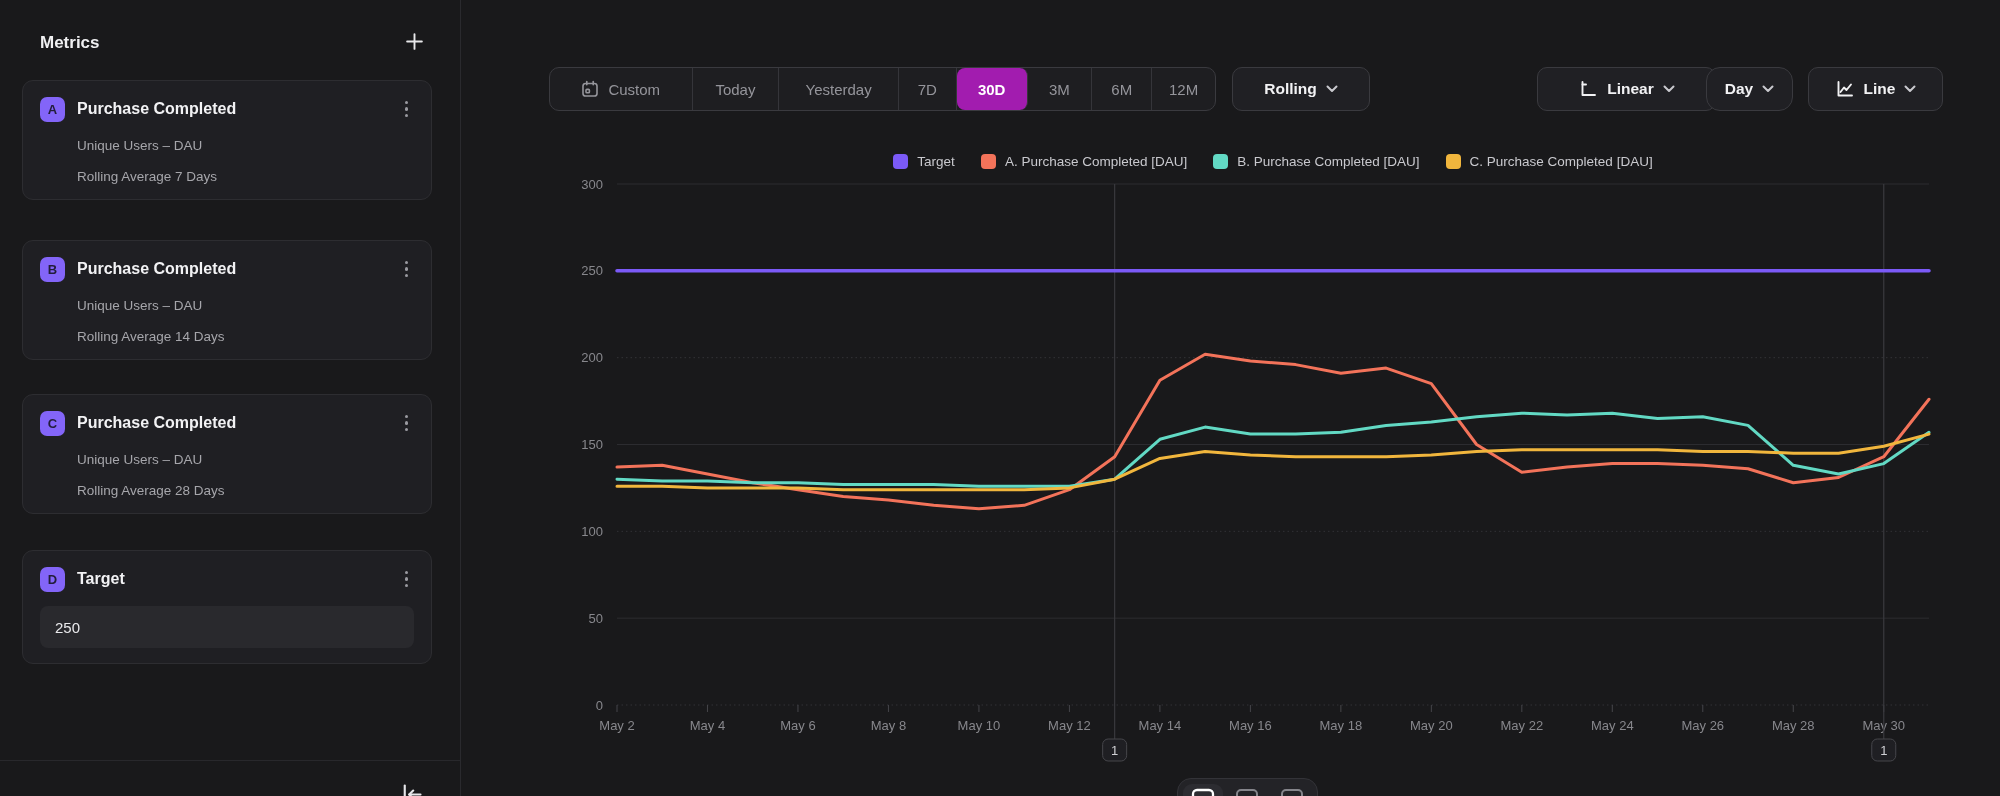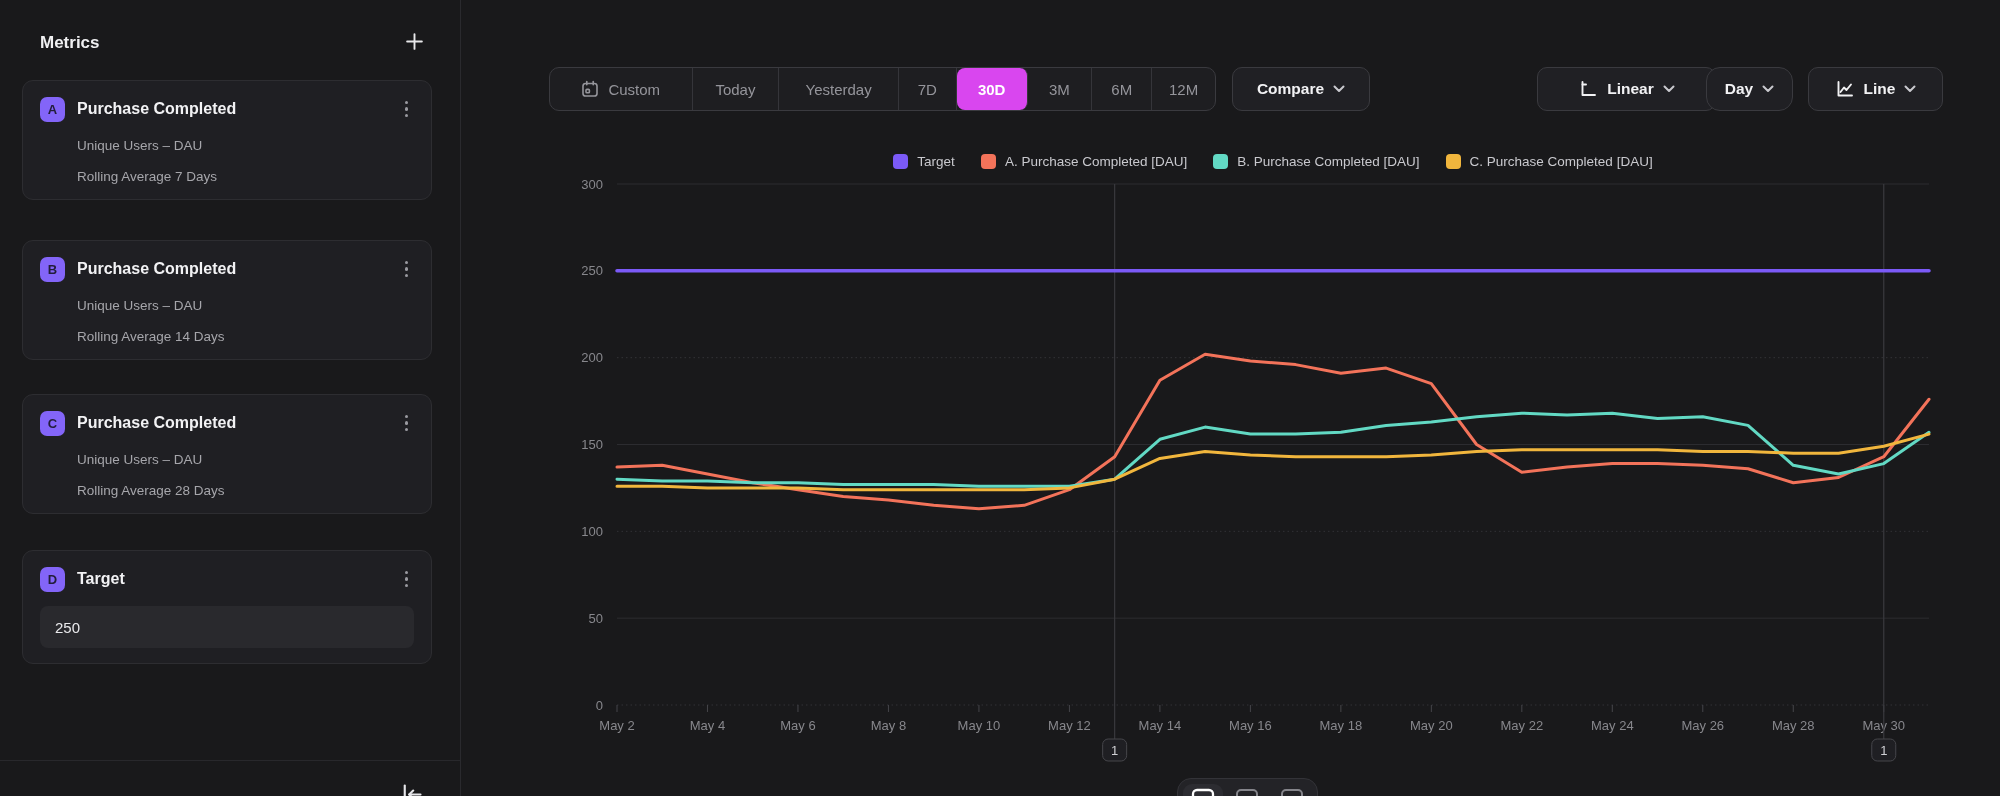--- a/index.html
+++ b/index.html
@@ -41,21 +41,21 @@
     border:1px solid #3a3a3f; background:#202024; display:flex; align-items:center;
     justify-content:center; gap:9px; color:#f2f2f4; font-size:15.5px; font-weight:700;
     cursor:pointer; font-family:"Liberation Sans", sans-serif; }
   .segmented { left:88px; width:667px; background:#1e1e21; padding:0; gap:0;
     justify-content:flex-start; font-weight:400; overflow:hidden; }
   .seg-cell { height:100%; display:flex; align-items:center; justify-content:center;
     gap:9px; color:#95959b; font-size:15px; border-right:1px solid #35353a;
     background:transparent; border-top:none; border-bottom:none; border-left:none;
     cursor:pointer; font-family:"Liberation Sans", sans-serif; }
   .seg-cell:last-child { border-right:none;justify-content:center; }
-  .seg-cell.active { background:#d946ef; color:#ffffff; font-weight:700; border-radius:8px; }
+  .seg-cell.active { background:#a21caf; color:#ffffff; font-weight:700; border-radius:8px; }
 
   
   .legend { position:absolute; top:154px; left:156px; width:1312px; display:flex;
     justify-content:center; align-items:center; gap:26px; }
   .legend-item { display:flex; align-items:center; gap:9px; cursor:pointer; }
   .legend-swatch { width:15px; height:15px; border-radius:4px; }
   .legend-label { font-size:13.5px; color:#c9c9ce; }
 
   #chart-svg { position:absolute; top:176px; left:0; }
 
@@ -181,21 +181,21 @@
       </button>
     <button class="seg-cell" style="width:60px;">
         <span>6M</span>
       </button>
     <button class="seg-cell" style="width:63px;">
         <span>12M</span>
       </button>
   </div>
 
   <button class="toolbar-item" style="left:771px; width:138px;">
-    <span>Compare</span>
+    <span>Rolling</span>
     <span style="display:flex;">
       <svg width="12" height="8" viewBox="0 0 12 8" fill="none" stroke="#c9c9ce" stroke-width="2" stroke-linecap="round" stroke-linejoin="round">
           <path d="M1.5 1.5 L6 6 L10.5 1.5"></path>
         </svg>
     </span>
   </button>
 
   <button class="toolbar-item" style="left:1076px; width:179px;">
     <span style="display:flex;">
       <svg width="20" height="20" viewBox="0 0 20 20" fill="none" stroke="#f2f2f4" stroke-width="1.9" stroke-linecap="round" stroke-linejoin="round">

